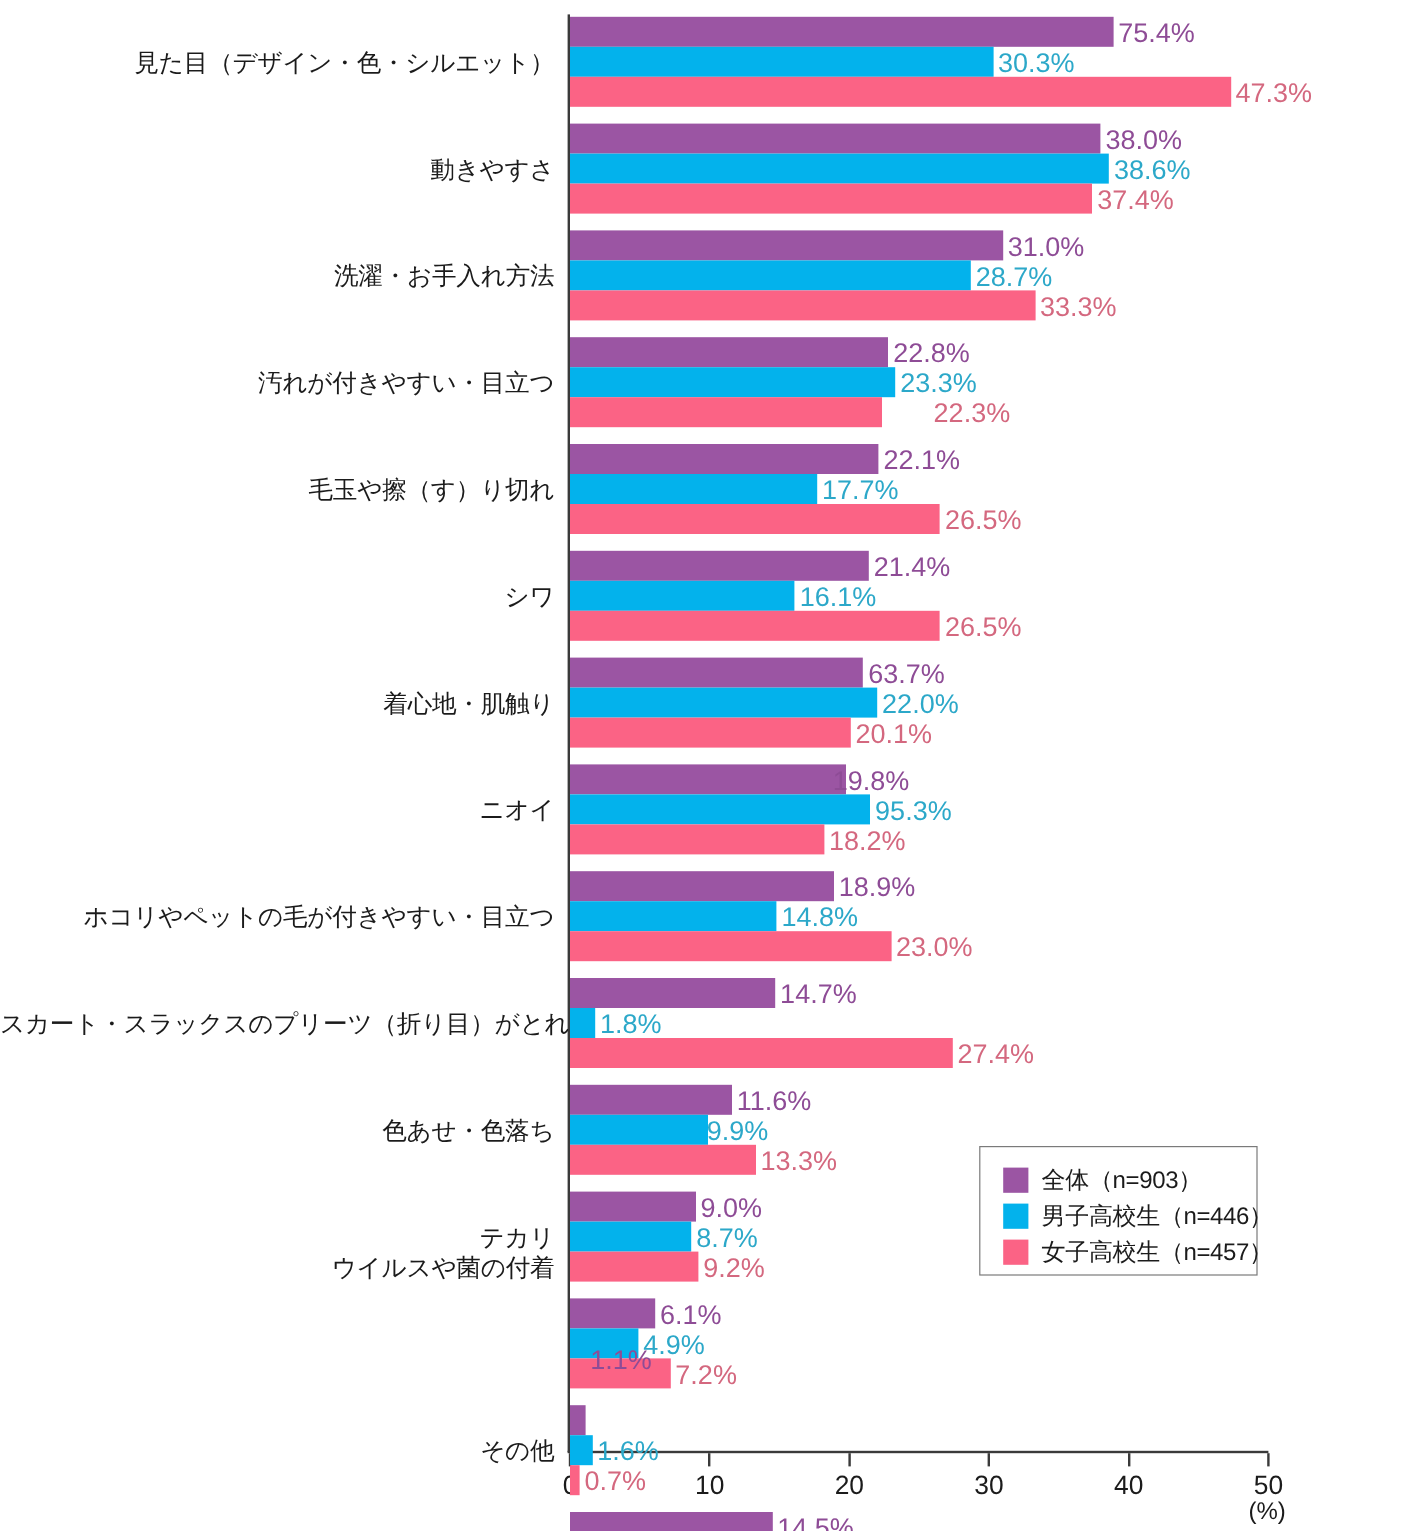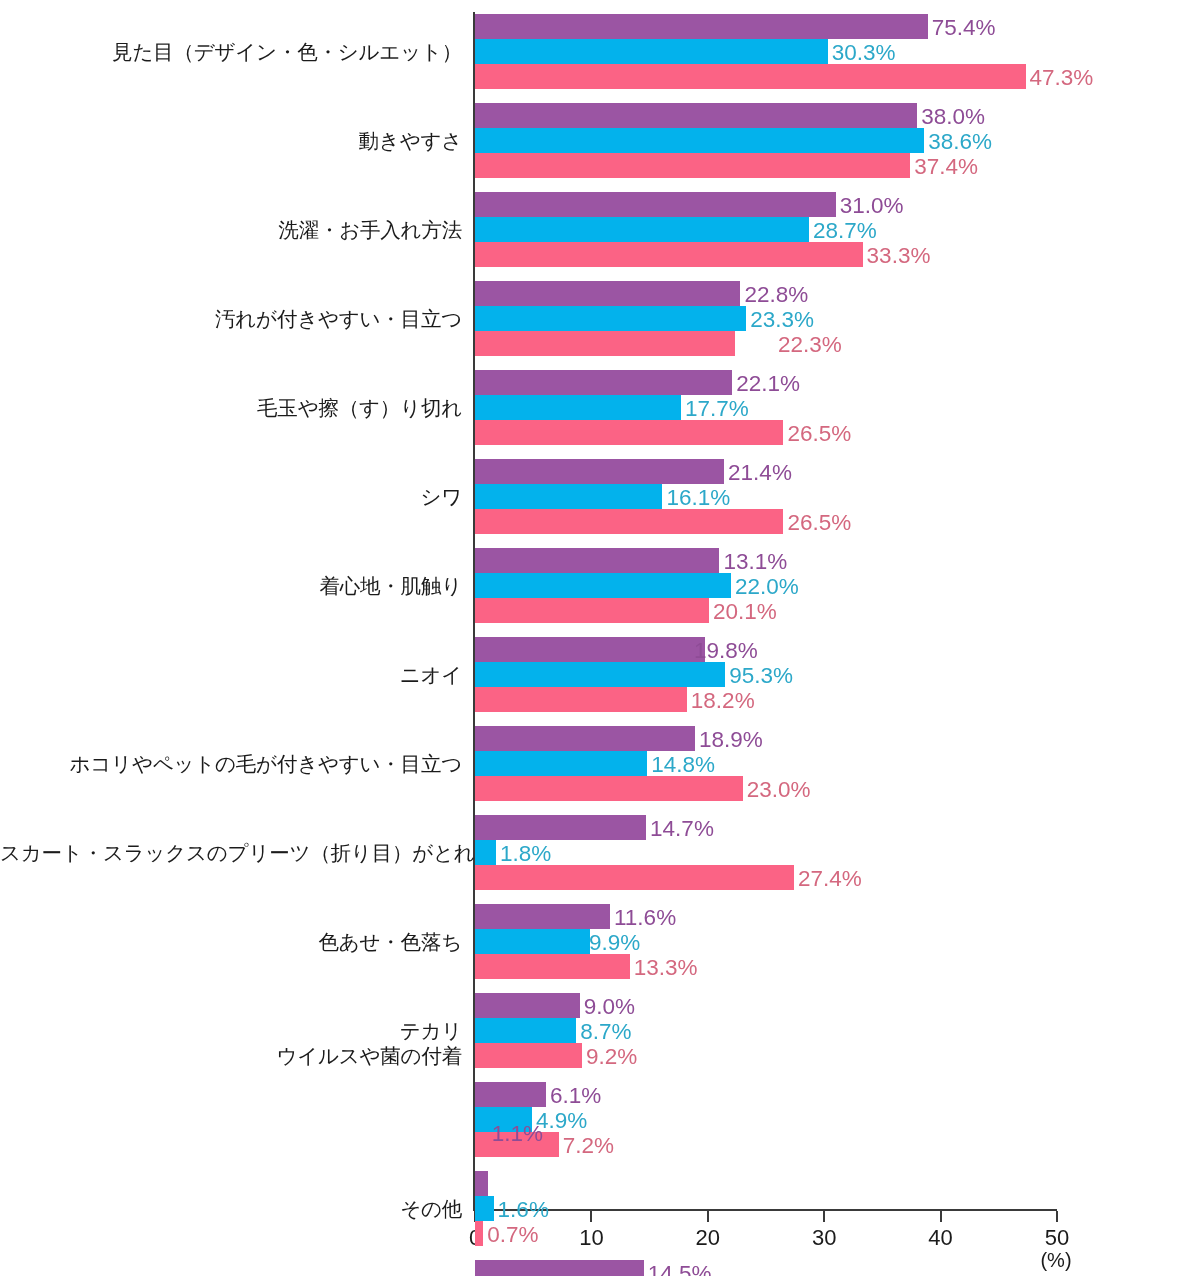--- a/index.html
+++ b/index.html
@@ -201,21 +201,21 @@
         <div class="val s1" style="top: 396px; left: 685.028px;">17.7%</div>
         <div class="bar s2" style="top: 420px; width: 308.46px;"></div>
         <div class="val s2" style="top: 421px; left: 787.46px;">26.5%</div>
         <div class="bar s0" style="top: 459px; width: 249.096px;"></div>
         <div class="val s0" style="top: 460px; left: 728.096px;">21.4%</div>
         <div class="bar s1" style="top: 484px; width: 187.404px;"></div>
         <div class="val s1" style="top: 485px; left: 666.404px;">16.1%</div>
         <div class="bar s2" style="top: 509px; width: 308.46px;"></div>
         <div class="val s2" style="top: 510px; left: 787.46px;">26.5%</div>
         <div class="bar s0" style="top: 548px; width: 244.44px;"></div>
-        <div class="val s0" style="top: 549px; left: 723.44px;">13.1%</div>
+        <div class="val s0" style="top: 549px; left: 723.44px;">63.7%</div>
         <div class="bar s1" style="top: 573px; width: 256.08px;"></div>
         <div class="val s1" style="top: 574px; left: 735.08px;">22.0%</div>
         <div class="bar s2" style="top: 598px; width: 233.964px;"></div>
         <div class="val s2" style="top: 599px; left: 712.964px;">20.1%</div>
         <div class="bar s0" style="top: 637px; width: 230.472px;"></div>
         <div class="val s0" style="top: 638px; left: 694px;">19.8%</div>
         <div class="bar s1" style="top: 662px; width: 250.26px;"></div>
         <div class="val s1" style="top: 663px; left: 729.26px;">95.3%</div>
         <div class="bar s2" style="top: 687px; width: 211.848px;"></div>
         <div class="val s2" style="top: 688px; left: 690.848px;">18.2%</div>
@@ -255,13 +255,29 @@
         <div class="val s1" style="top: 1197px; left: 497.624px;">1.6%</div>
         <div class="bar s2" style="top: 1221px; width: 8.148px;"></div>
         <div class="val s2" style="top: 1222px; left: 487.148px;">0.7%</div>
         <div class="bar s0" style="top: 1260px; width: 168.78px;"></div>
         <div class="val s0" style="top: 1261px; left: 647.78px;">14.5%</div>
       </div>
 
     <div class="unit-label">(%)</div>
   </div>
 
+  <div class="legend">
+    <div id="legend-layer">
+        <div class="legend-row" style="top: 16px;">
+          <span class="legend-swatch" style="background: rgb(155, 85, 163);"></span>
+          <span class="legend-text">全体（n=903）</span>
+        </div>
+        <div class="legend-row" style="top: 46px;">
+          <span class="legend-swatch" style="background: rgb(3, 178, 236);"></span>
+          <span class="legend-text">男子高校生（n=446）</span>
+        </div>
+        <div class="legend-row" style="top: 76px;">
+          <span class="legend-swatch" style="background: rgb(251, 99, 133);"></span>
+          <span class="legend-text">女子高校生（n=457）</span>
+        </div>
+      </div>
+  </div>
 </div>
 
 </body></html>

